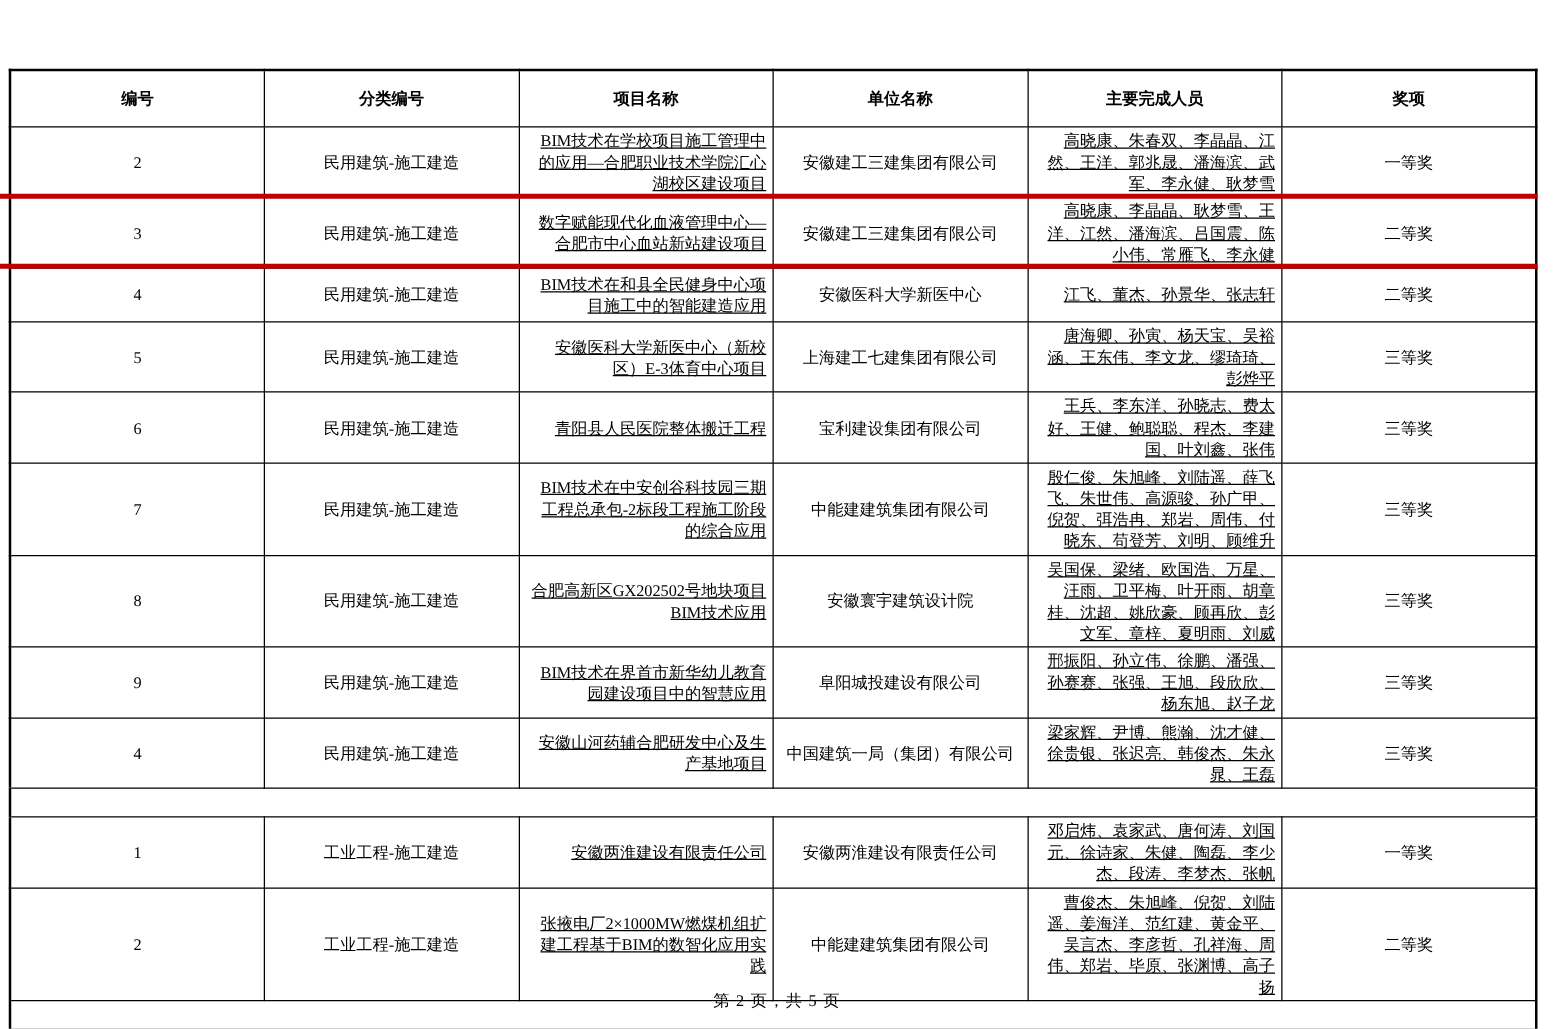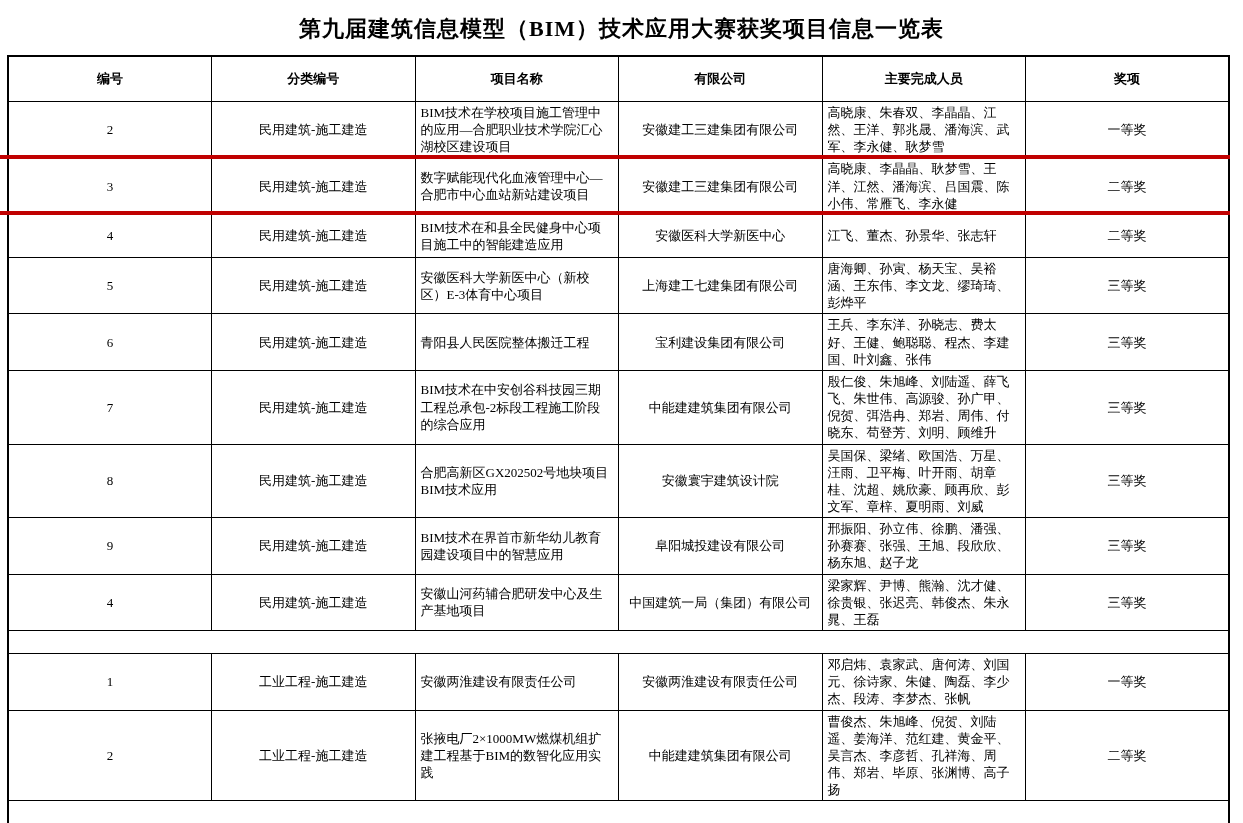--- a/index.html
+++ b/index.html
@@ -22,45 +22,44 @@
   table.awards td,table.awards th{
     border:1px solid #000;
     padding:2px 5px;
     line-height:1.32;
     vertical-align:middle;
     overflow:hidden;
     font-weight:normal;
   }
   table.awards th{font-weight:bold;height:40px;text-align:center;}
   td.c-no,td.c-cat,td.c-org,td.c-award{text-align:center;}
-  td.c-proj,td.c-people{text-align:left;}
+  td.c-proj,td.c-people{text-align:right;text-decoration:underline;}
   tr.data-row{height:43px;}
   tr.sep-row td{height:18px;border-left:2px solid #000;border-right:2px solid #000;}
   .red-underline{
     position:absolute;left:0;height:4px;
     pointer-events:none;
   }
   .page-footer{
     position:absolute;top:792px;left:0;width:100%;
     text-align:center;font-size:13px;letter-spacing:1px;
   }
 </style>
 </head>
 <body>
 
 <div class="page">
-  <div class="doc-title">第九届建筑信息模型（BIM）技术应用大赛获奖项目信息一览表</div>
 
   <table class="awards">
     <thead>
       <tr id="header-row">
           <th>编号</th>
           <th>分类编号</th>
           <th>项目名称</th>
-          <th>有限公司</th>
+          <th>单位名称</th>
           <th>主要完成人员</th>
           <th>奖项</th>
         </tr>
     </thead>
     <tbody id="table-body">
         <tr class="data-row">
           <td class="c-no">2</td>
           <td class="c-cat">民用建筑-施工建造</td>
           <td class="c-proj">BIM技术在学校项目施工管理中的应用—合肥职业技术学院汇心湖校区建设项目</td>
           <td class="c-org">安徽建工三建集团有限公司</td>
@@ -149,15 +148,16 @@
           <td class="c-org">中能建建筑集团有限公司</td>
           <td class="c-people">曹俊杰、朱旭峰、倪贺、刘陆遥、姜海洋、范红建、黄金平、吴言杰、李彦哲、孔祥海、周伟、郑岩、毕原、张渊博、高子扬</td>
           <td class="c-award">二等奖</td>
         </tr>
         <tr class="sep-row">
           <td colspan="6"></td>
         </tr>
       </tbody>
   </table>
 
+  <div class="page-footer">第 2 页，共 5 页</div>
 <div class="red-underline" style="top: 154.969px; width: 1230px; background: rgb(192, 0, 0);"></div>
     <div class="red-underline" style="top: 211.438px; width: 1230px; background: rgb(192, 0, 0);"></div>
   </div>
 
 </body></html>

